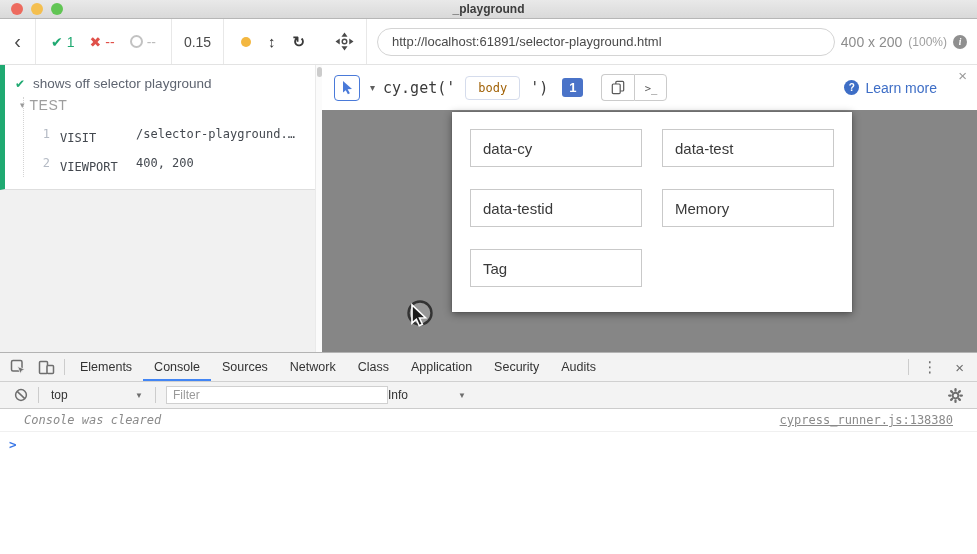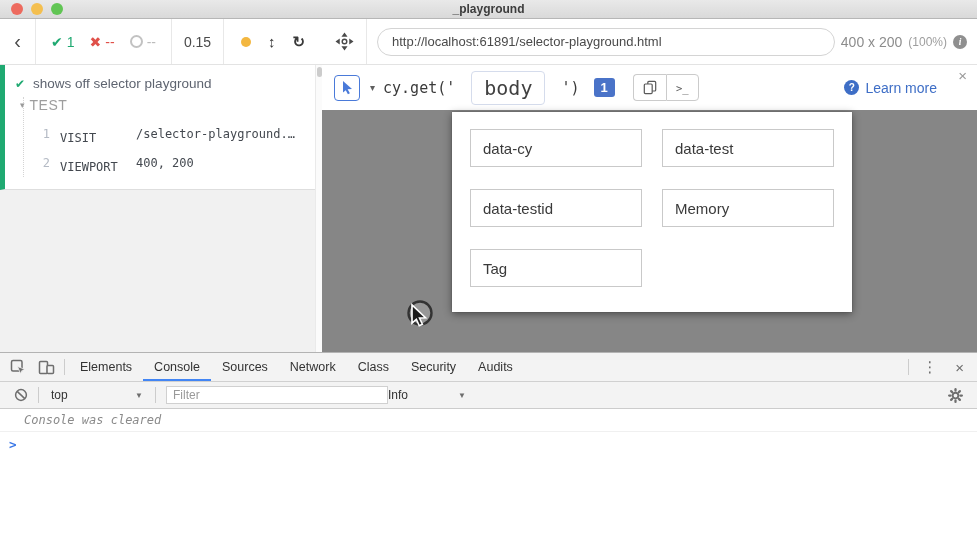--- a/index.html
+++ b/index.html
@@ -96,21 +96,21 @@
     display:flex; align-items:center; padding:0 12px; gap:8px;
   }
   #pg-cursor-btn {
     width:26px; height:26px; border:1px solid #4a7ad9; border-radius:4px;
     display:flex; align-items:center; justify-content:center; cursor:pointer; background:#fff;
   }
   #pg-caret { color:#5f5f5f; font-size:10px; margin-left:2px; cursor:pointer; }
   .pg-code { font-size:15px; color:#3a3a3a; }
   #pg-selector-chip {
     border:1px solid #d5dcec; border-radius:4px; padding:4px 12px;
-    font-size:20px; color:#404040; background:#fff; margin:0 8px;
+    font-size:12px; color:#a16207; background:#fff; margin:0 2px;
   }
   #pg-count-badge {
     background:#4a73c8; color:#fff; font-size:13px; font-weight:bold;
     border-radius:3px; padding:2px 7px; margin-left:6px;
   }
   #pg-btn-group { display:flex; margin-left:10px; }
   .pg-mini-btn {
     width:33px; height:27px; border:1px solid #cbcbcb; background:#fff;
     display:flex; align-items:center; justify-content:center; cursor:pointer; color:#5a5a5a;
   }
@@ -332,20 +332,21 @@
         <rect x="1.5" y="1.5" width="8" height="12" rx="1" fill="none" stroke="#6e6e6e" stroke-width="1.5"></rect>
         <rect x="9" y="5.5" width="6.5" height="8" rx="1" fill="#f3f3f3" stroke="#6e6e6e" stroke-width="1.5"></rect>
       </svg>
     </div>
     <div class="dt-divider"></div>
     <div class="dt-tab">Elements</div>
     <div class="dt-tab active">Console</div>
     <div class="dt-tab">Sources</div>
     <div class="dt-tab">Network</div>
     <div class="dt-tab">Class</div>
+    <div class="dt-tab">Application</div>
     <div class="dt-tab">Security</div>
     <div class="dt-tab">Audits</div>
     <div id="dt-tab-spacer"></div>
     <div class="dt-divider"></div>
     <span class="dt-glyph">⋮</span>
     <span class="dt-glyph">×</span>
   </div>
 
   <div id="dt-toolbar">
     <span id="clear-btn">
@@ -379,17 +380,18 @@
           <line x1="3.3" y1="12.7" x2="4.4" y2="11.6"></line>
             <line x1="11.6" y1="4.4" x2="12.7" y2="3.3"></line>
         </g>
       </svg>
     </span>
   </div>
 
   <div id="console-msg-row">
     <span id="console-msg" class="mono">Console was cleared</span>
     <span id="console-msg-spacer"></span>
+    <span id="console-source" class="mono">cypress_runner.js:138380</span>
   </div>
   <div id="prompt-row">
     <span id="prompt-chevron" class="mono">&gt;</span>
   </div>
 </div>
 
 </body></html>

